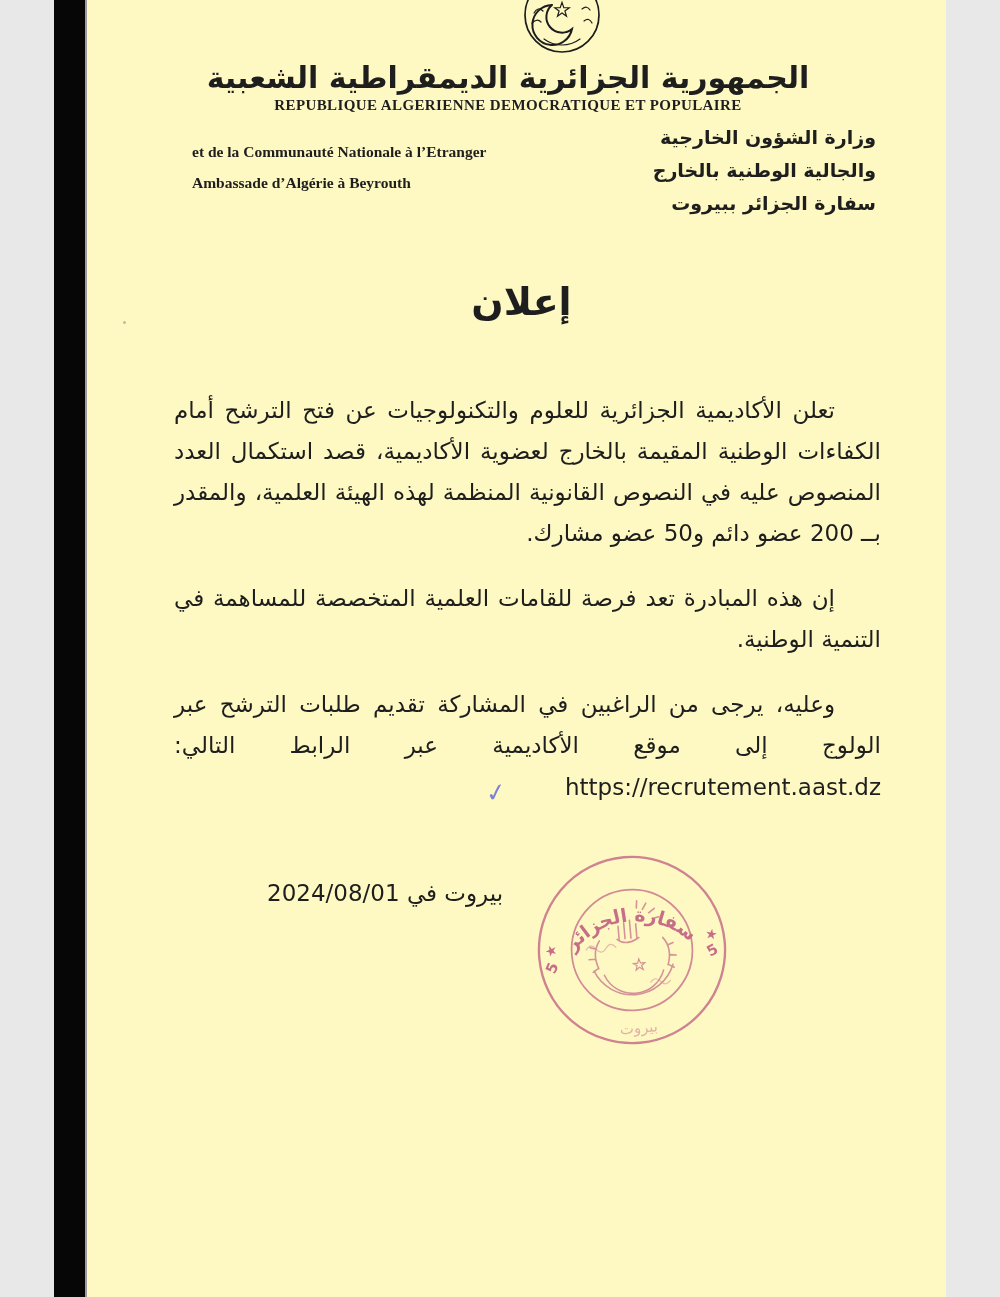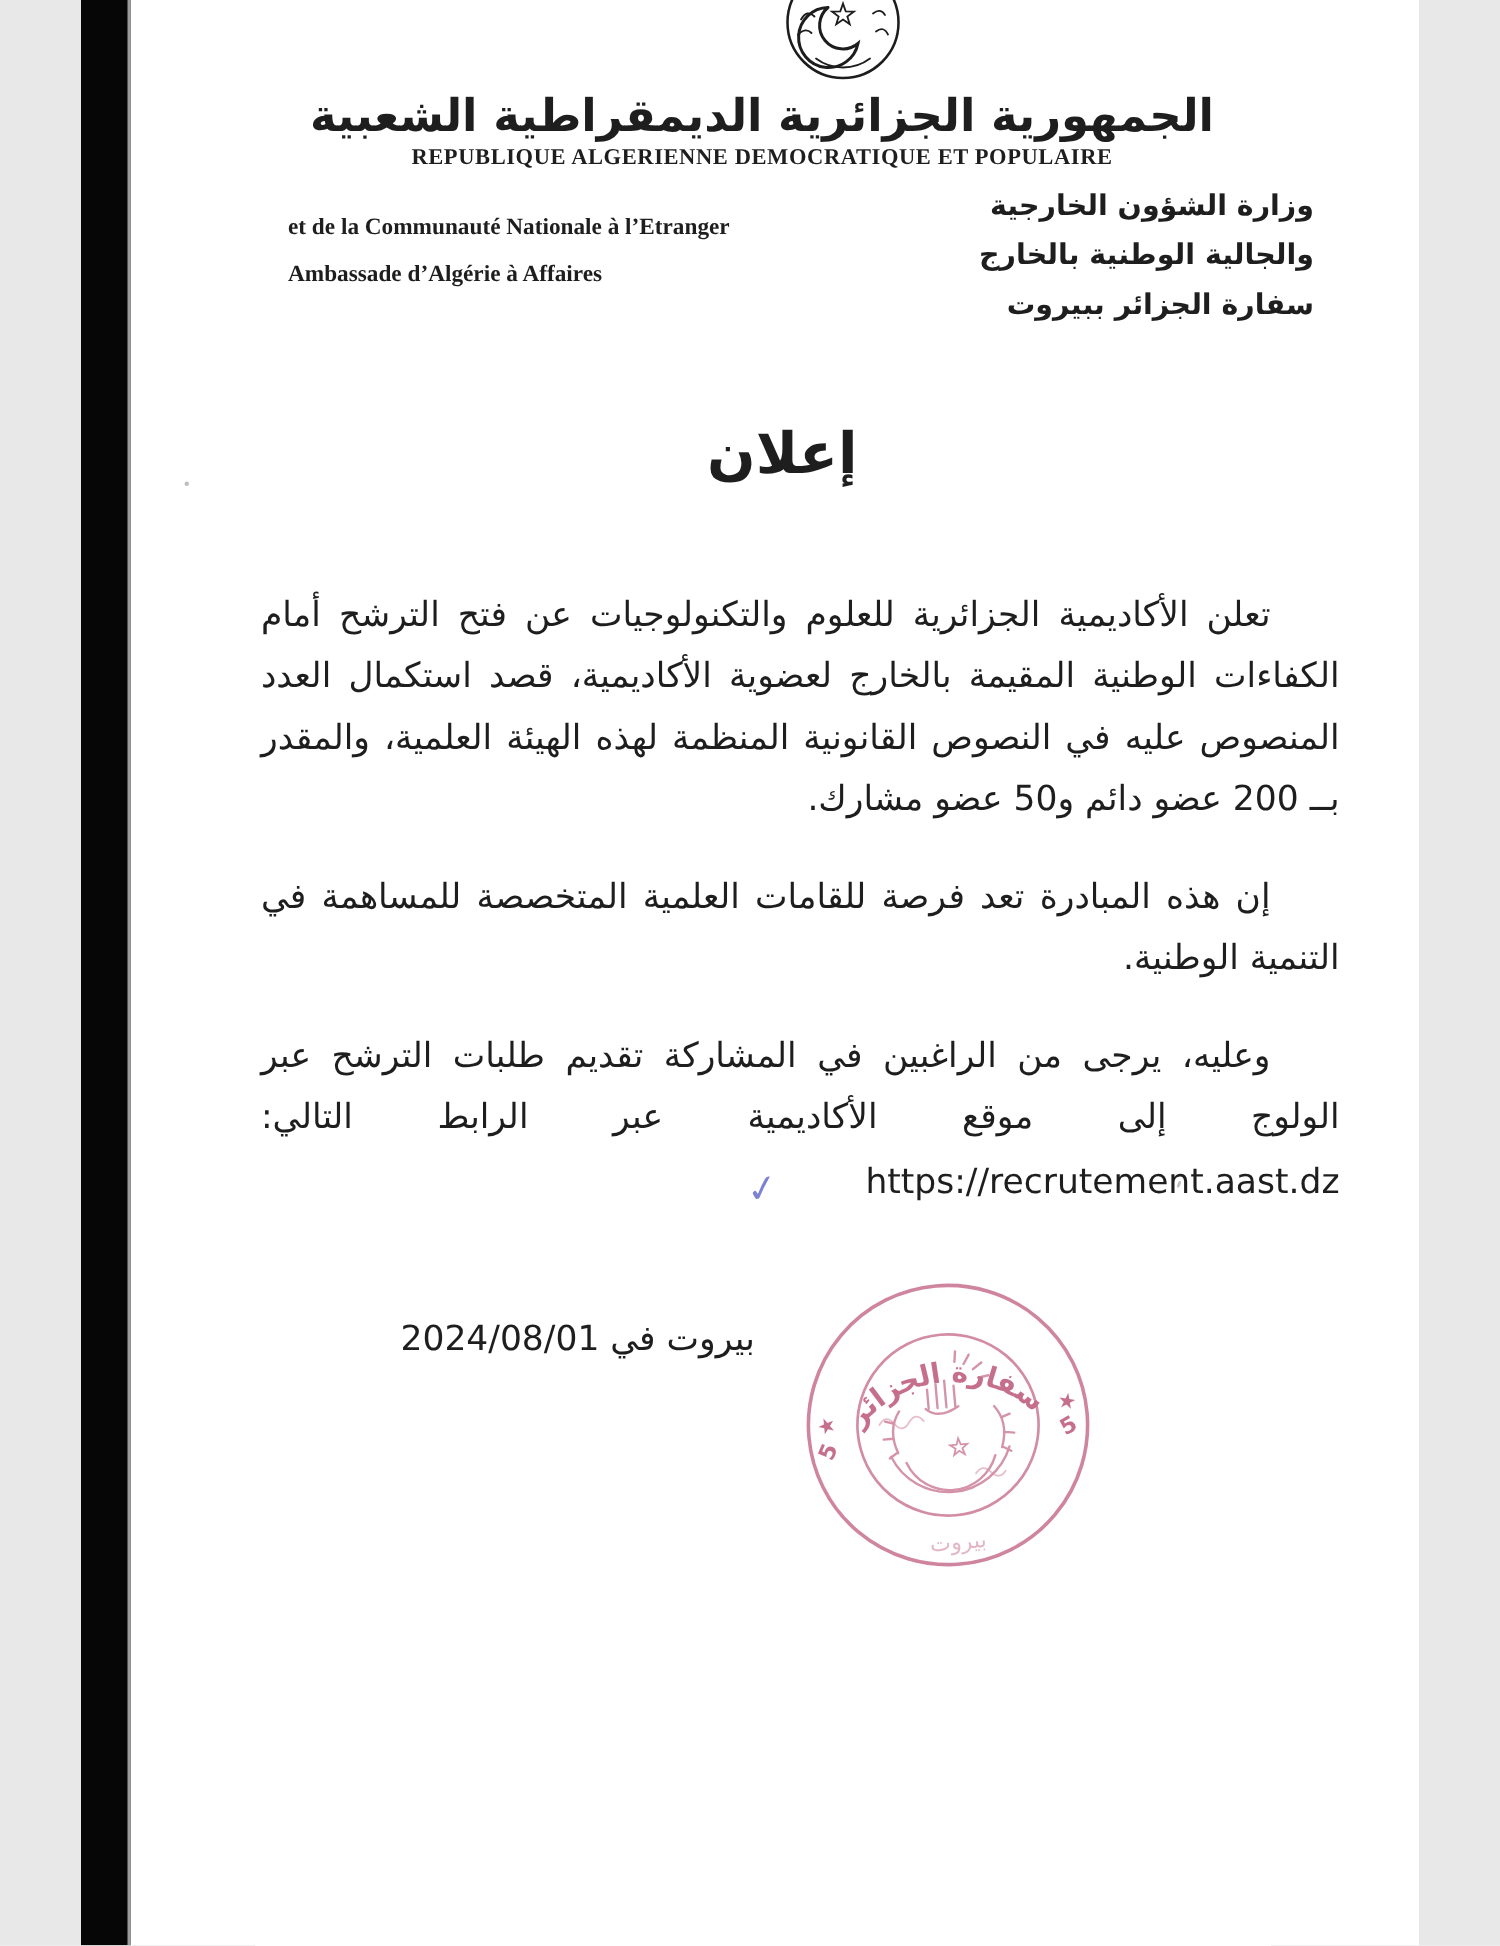--- a/index.html
+++ b/index.html
@@ -1,18 +1,18 @@
 <!DOCTYPE html>
 <html lang="ar"><head>
 <meta charset="utf-8">
 <style>
   html,body { margin:0; padding:0; background:#e8e8e8; }
   .page {
     position:relative; width:892px; height:1297px; margin:0 auto;
-    background:#ffffff; overflow:hidden;
+    background:#fef9c3; overflow:hidden;
     font-family:"DejaVu Sans", sans-serif; color:#1e1e1e;
   }
   
   .scan-strip {
     position:absolute; left:0; top:0; width:31px; height:100%;
     background:#060606; border-right:2px solid #9c9c9c;
   }
   
   .emblem { position:absolute; left:452px; top:-7px; width:112px; height:68px; }
   .country-ar {
@@ -37,21 +37,21 @@
   .ministry-ar .line { line-height:33px;margin-left:13px; }
   .doc-title {
     position:absolute; top:280px; left:0; right:0; text-align:center;
     direction:rtl; font-size:38px; font-weight:bold;padding-left:43px;
   }
   .body-text {
     position:absolute; left:120px; right:53px; top:390px;
     direction:rtl; font-size:23px; line-height:41px; text-align:justify;
     font-weight:500;
   }
-  .body-text p { margin:0 0 24px 0; text-indent:46px; }
+  .body-text p { margin:0 12px 24px 0; text-indent:46px; }
   .url { white-space:nowrap; }
   .check {
     color:#7d82d4; font-size:25px; display:inline-block;
     transform:rotate(-10deg) translateY(2px); font-weight:bold; padding:0 6px;
   }
   .date-line {
     position:absolute; left:213px; top:880px; direction:rtl;
     font-size:23px; font-weight:500;
   }
   .stamp {
@@ -84,21 +84,21 @@
         <path d="M 46 6 q 3 -4 6 0 M 62 5 q 3 -4 6 0" stroke-width="1.1"></path>
       </g>
     </svg>
   </div>
 
   <div class="country-ar">الجمهورية الجزائرية الديمقراطية الشعبية</div>
   <div class="country-fr">REPUBLIQUE ALGERIENNE DEMOCRATIQUE ET POPULAIRE</div>
 
   <div class="ministry-fr">
     <div class="line">et de la Communauté Nationale à l’Etranger</div>
-    <div class="line">Ambassade d’Algérie à Affaires</div>
+    <div class="line">Ambassade d’Algérie à Beyrouth</div>
   </div>
 
   <div class="ministry-ar">
     <div class="line">وزارة الشؤون الخارجية</div>
     <div class="line">والجالية الوطنية بالخارج</div>
     <div class="line">سفارة الجزائر ببيروت</div>
   </div>
 
   <div class="doc-title">إعلان</div>
 

